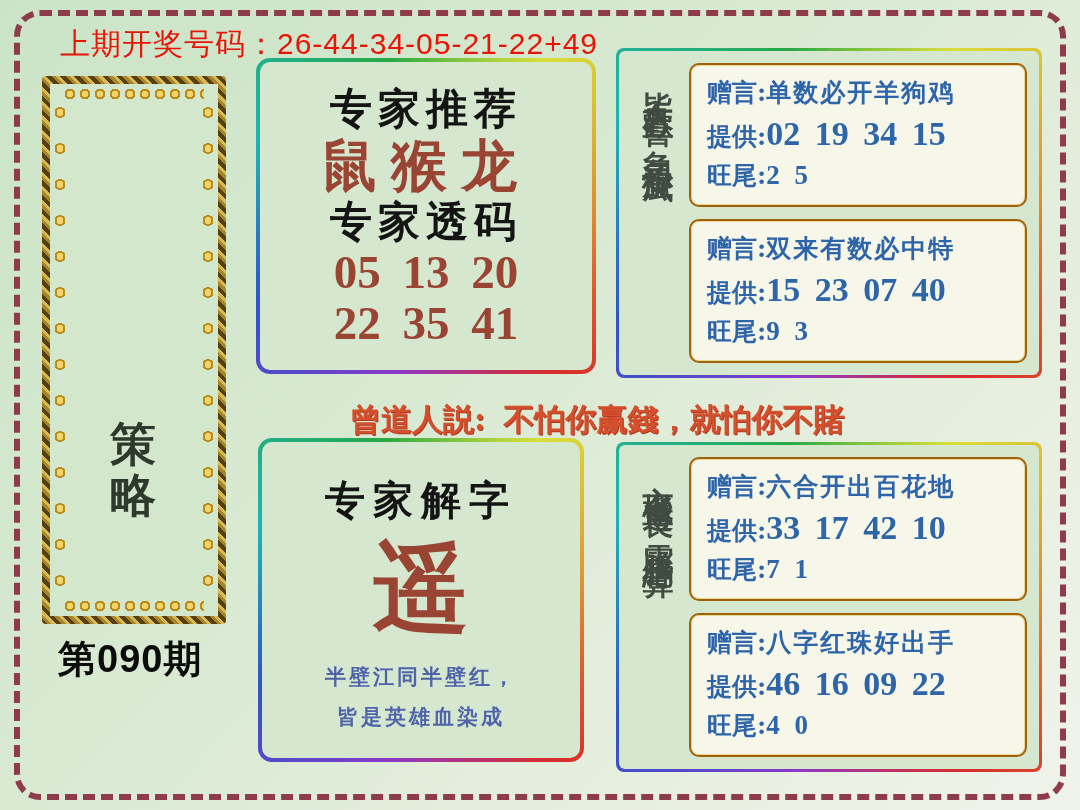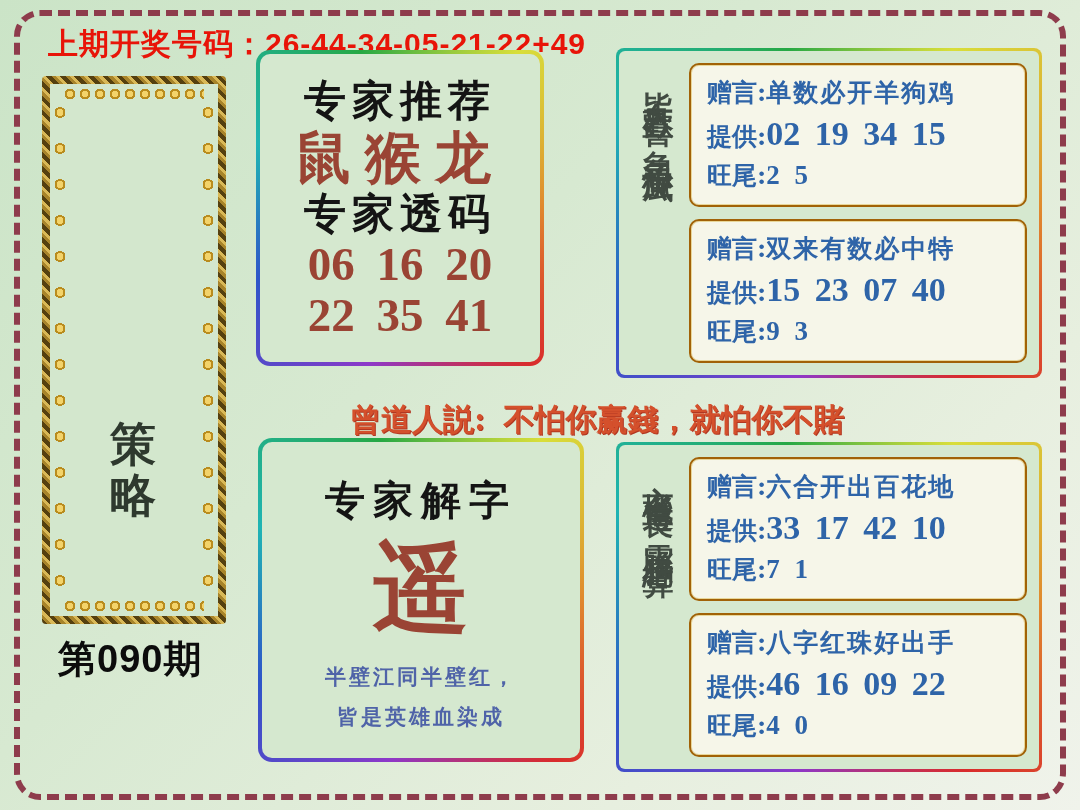--- a/index.html
+++ b/index.html
@@ -11,22 +11,22 @@
     font-family:"Liberation Sans",sans-serif;
   }
   .outer-border{
     position:absolute;left:14px;top:10px;right:14px;bottom:10px;
     border:6px dashed #8e3c4c;
     border-radius:26px;
     pointer-events:none;
   }
   
   .prev-draw{
-    position:absolute;left:48px;top:24px;
-    font-size:30px;font-weight:bold;color:#e81408;
+    position:absolute;left:60px;top:24px;
+    font-size:30px;font-weight:normal;color:#e81408;
     letter-spacing:1px;white-space:nowrap;
   }
   
   .banner{
     position:absolute;left:42px;top:76px;width:184px;height:548px;
     background:repeating-linear-gradient(45deg,#55400f 0 4px,#a8842a 4px 7px,#d9b856 7px 10px);
     padding:8px;box-sizing:border-box;border-radius:4px;
   }
   .banner-inner{
     position:relative;width:100%;height:100%;
@@ -60,21 +60,21 @@
     position:absolute;box-sizing:border-box;
     background:conic-gradient(from 140deg,#d92c2c,#8d38c9,#2e55c9,#1fb4b4,#26a844,#d8de3a,#e08a2e,#d92c2c);
     border-radius:14px;padding:4px;
   }
   .gframe-inner{
     width:100%;height:100%;box-sizing:border-box;
     background:#d5e8cf;border-radius:10px;
     position:relative;
   }
   
-  .expert-box{left:256px;top:50px;width:288px;height:316px;}
+  .expert-box{left:256px;top:58px;width:340px;height:316px;}
   .expert-inner{display:flex;flex-direction:column;align-items:center;justify-content:center;}
   .expert-title,.expert-sub{
     font-family:"DejaVu Serif","Liberation Serif",serif;
     font-size:42px;font-weight:bold;color:#141414;line-height:1.18;letter-spacing:6px;white-space:nowrap;
   }
   .zodiac{
     font-family:"DejaVu Serif","Liberation Serif",serif;
     font-size:56px;font-weight:bold;color:#9a4434;line-height:1.15;letter-spacing:14px;white-space:nowrap;
   }
   .code-line{
@@ -158,21 +158,21 @@
     </div>
   </div>
 
   <div class="issue">第090期</div>
 
   <div class="gframe expert-box">
     <div class="gframe-inner expert-inner">
       <div class="expert-title">专家推荐</div>
       <div class="zodiac">鼠猴龙</div>
       <div class="expert-sub">专家透码</div>
-      <div class="code-line">06 16 20</div>
+      <div class="code-line">05 13 20</div>
       <div class="code-line">22 35 41</div>
     </div>
   </div>
 
   <div class="quote"><span class="q-prefix">曾道人説:</span><span>不怕你赢錢，就怕你不賭</span></div>
 
   <div class="gframe right-group rg-top">
     <div class="gframe-inner right-inner">
       <div class="vslogan">
         <span>皆大歡喜</span>

